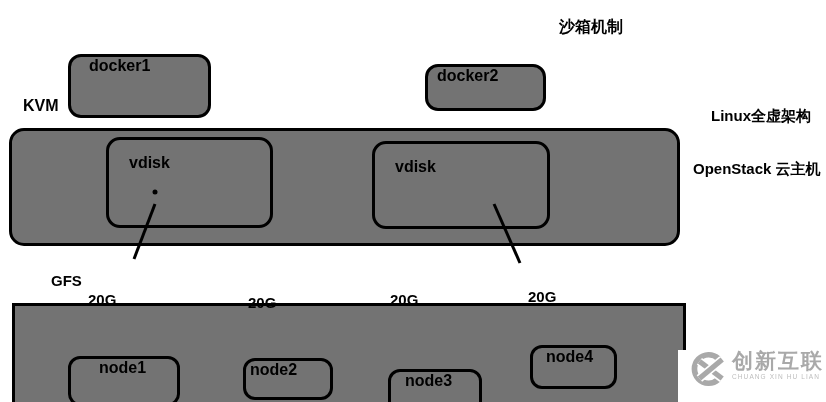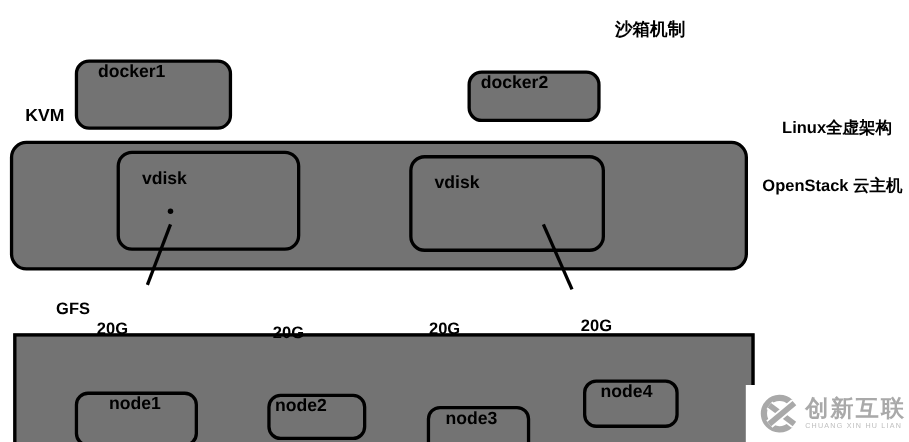--- a/index.html
+++ b/index.html
@@ -48,21 +48,21 @@
   #size4 { left: 528px; top: 288px; }
   #node1-box { left: 68px;  top: 312px; width: 112px; height: 50px; padding-left: 28px; }
   #node2-box { left: 243px; top: 314px; width: 90px;  height: 42px; padding-left: 4px; }
   #node3-box { left: 388px; top: 325px; width: 94px;  height: 45px; padding-left: 14px; }
   #node4-box { left: 530px; top: 301px; width: 87px;  height: 44px; padding-left: 13px; }
   
   #connectors { position: absolute; left: 0; top: 0; width: 826px; height: 402px; pointer-events: none; }
   
   #watermark {
     position: absolute; left: 678px; top: 350px; width: 148px; height: 52px;
-    background: #ffffff; display: flex; align-items: center; gap: 6px;
+    background: #ffffff; display: flex; gap: 6px;
     padding-left: 10px;
   }
   #wm-icon { flex: 0 0 auto; }
   #wm-texts { display: flex; flex-direction: column; line-height: 1; }
   #wm-brand { font-size: 21px; color: #a9a9a9; letter-spacing: 2px; }
   #wm-sub { font-size: 6.5px; color: #bdbdbd; letter-spacing: 1.1px; margin-top: 3px; font-weight: normal; }
 </style>
 </head>
 <body>
 

